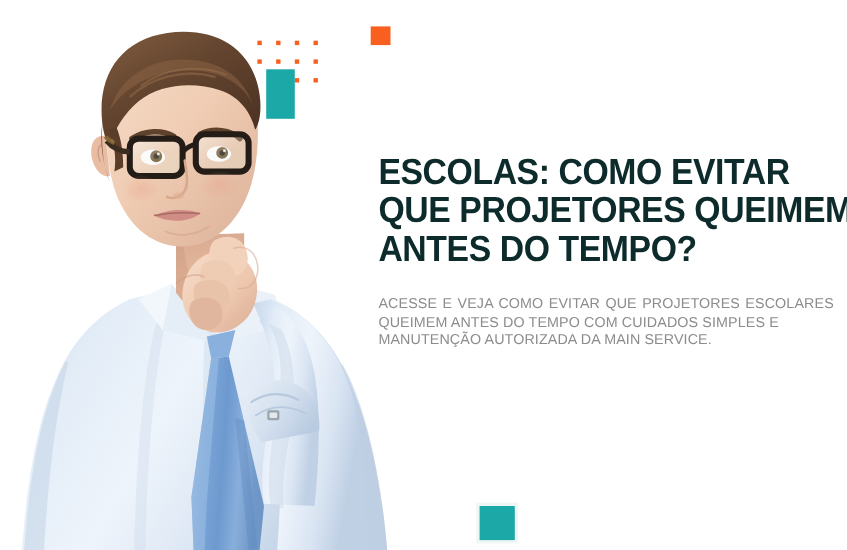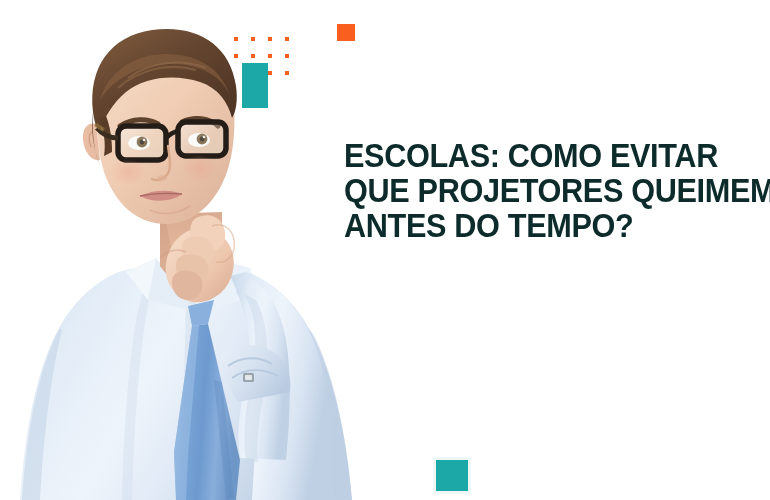--- a/index.html
+++ b/index.html
@@ -260,15 +260,16 @@
     </div>
   <div class="deco-rect-teal"></div>
   <div class="deco-square-teal"></div>
 
   <div id="text-block">
     <h1 id="headline">
       <span class="hl-line">ESCOLAS: COMO EVITAR</span>
       <span class="hl-line">QUE PROJETORES QUEIMEM</span>
       <span class="hl-line">ANTES DO TEMPO?</span>
     </h1>
+    <p id="subcopy"><span>ACESSE E VEJA COMO EVITAR QUE PROJETORES ESCOLARES QUEIMEM ANTES DO TEMPO COM CUIDADOS SIMPLES E</span> <span class="sub-last">MANUTENÇÃO AUTORIZADA DA MAIN SERVICE.</span></p>
   </div>
 
 </div>
 
 </body></html>

